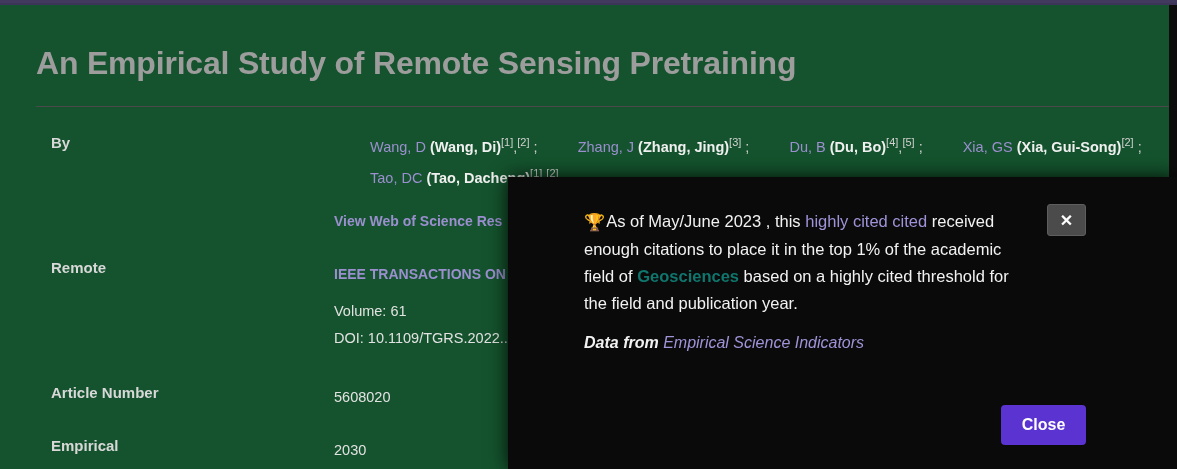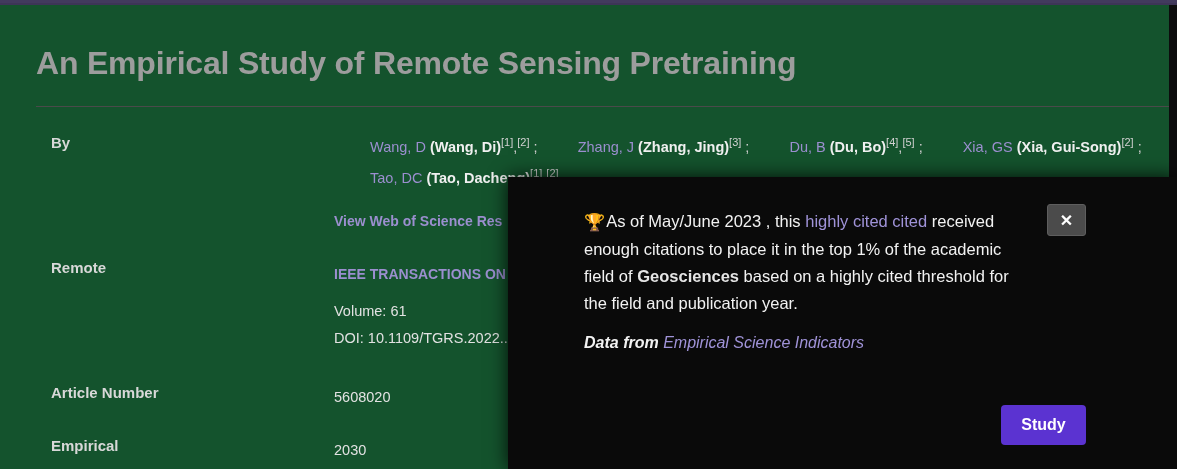--- a/index.html
+++ b/index.html
@@ -151,21 +151,21 @@
   }
   #trophy-icon {
     font-size: 17px;
     margin-right: 1px;
     vertical-align: -1px;
   }
   #hcp-link {
     color: #a093d8;
     text-decoration: none;
   }
-  #field-name { font-weight: bold; color: #e5e5e5; }
+  #field-name { font-weight: bold; color: #0f766e; }
 
   #esi-source {
     position: absolute;
     left: 76px;
     top: 157px;
     font-size: 16px;
     font-style: italic;
     color: #f2f2f2;
   }
   #esi-source-label { font-weight: bold; }
@@ -252,15 +252,15 @@
   <div id="esi-body">
     <span id="trophy-icon">🏆</span><span>As of May/June 2023 , this </span><a id="hcp-link" href="#">highly cited cited</a><span> received enough citations to place it in the top 1% of the academic field of </span><span id="field-name">Geosciences</span><span> based on a highly cited threshold for the field and publication year.</span>
   </div>
 
   <div id="esi-source">
     <span id="esi-source-label">Data from </span><a id="esi-source-link" href="#">Empirical Science Indicators</a>
   </div>
 
   <div id="esi-close-x">✕</div>
 
-  <button id="esi-close-btn">Study</button>
+  <button id="esi-close-btn">Close</button>
 
 </div>
 
 </body></html>

